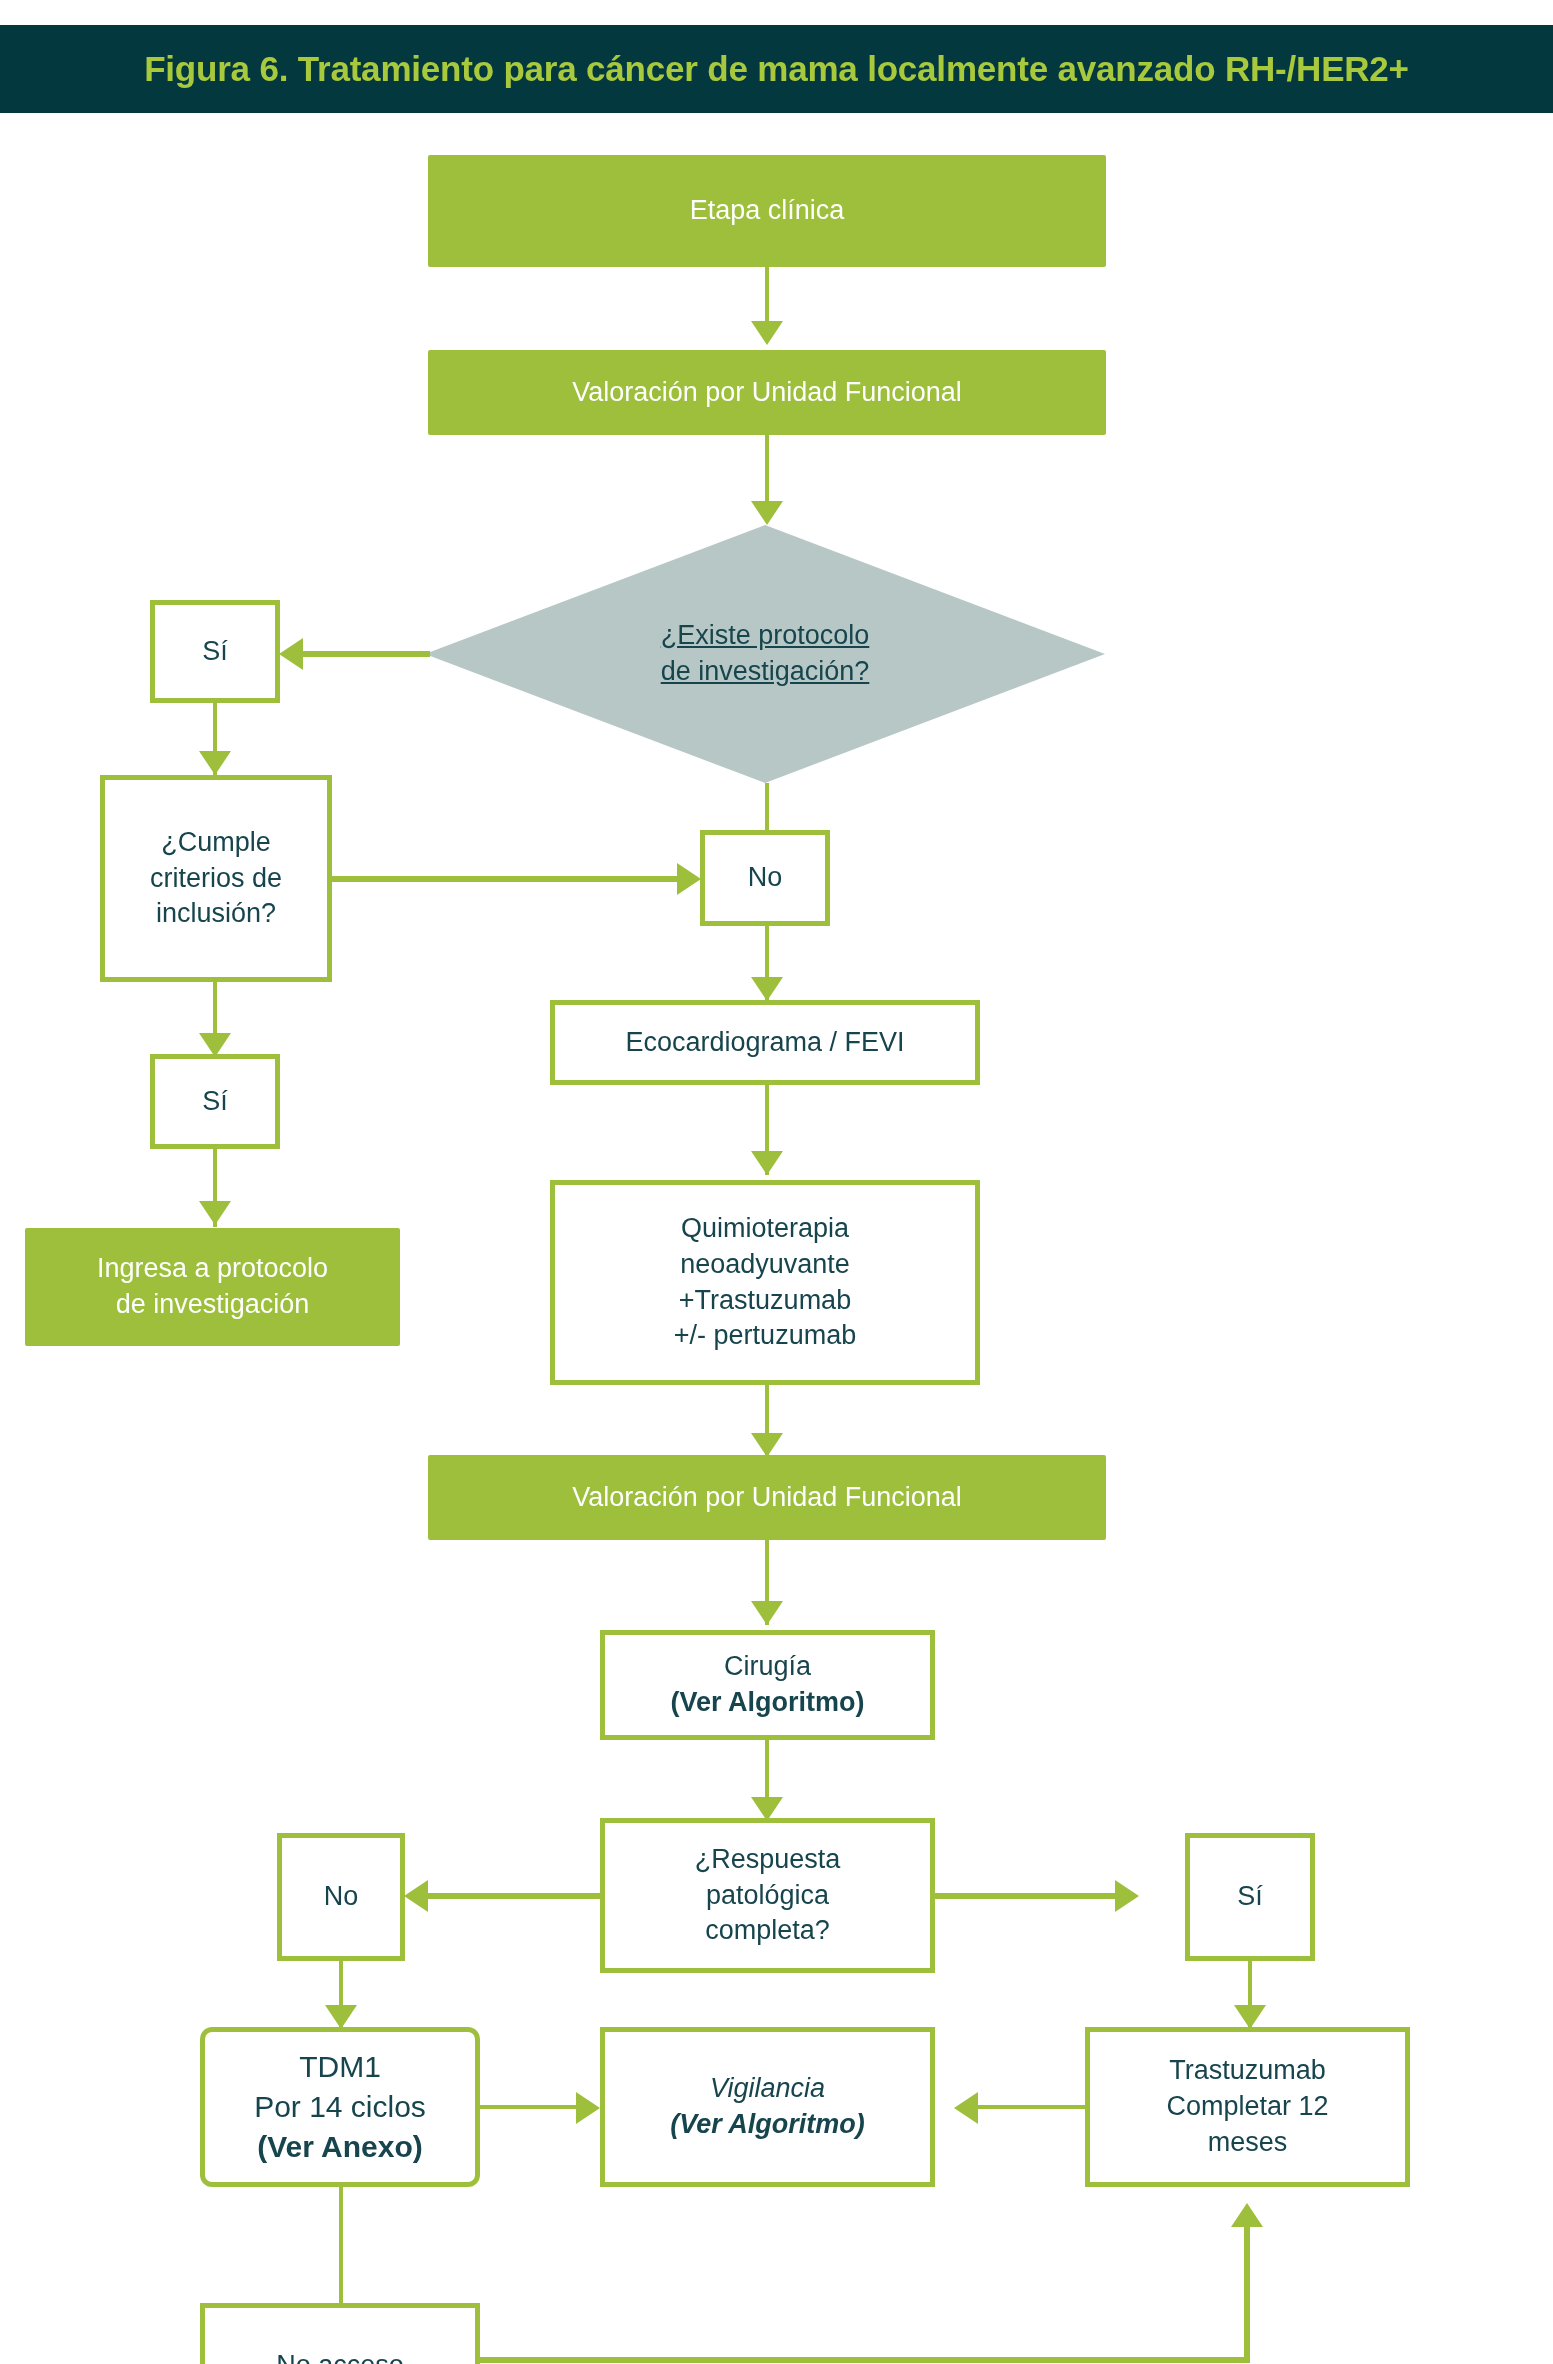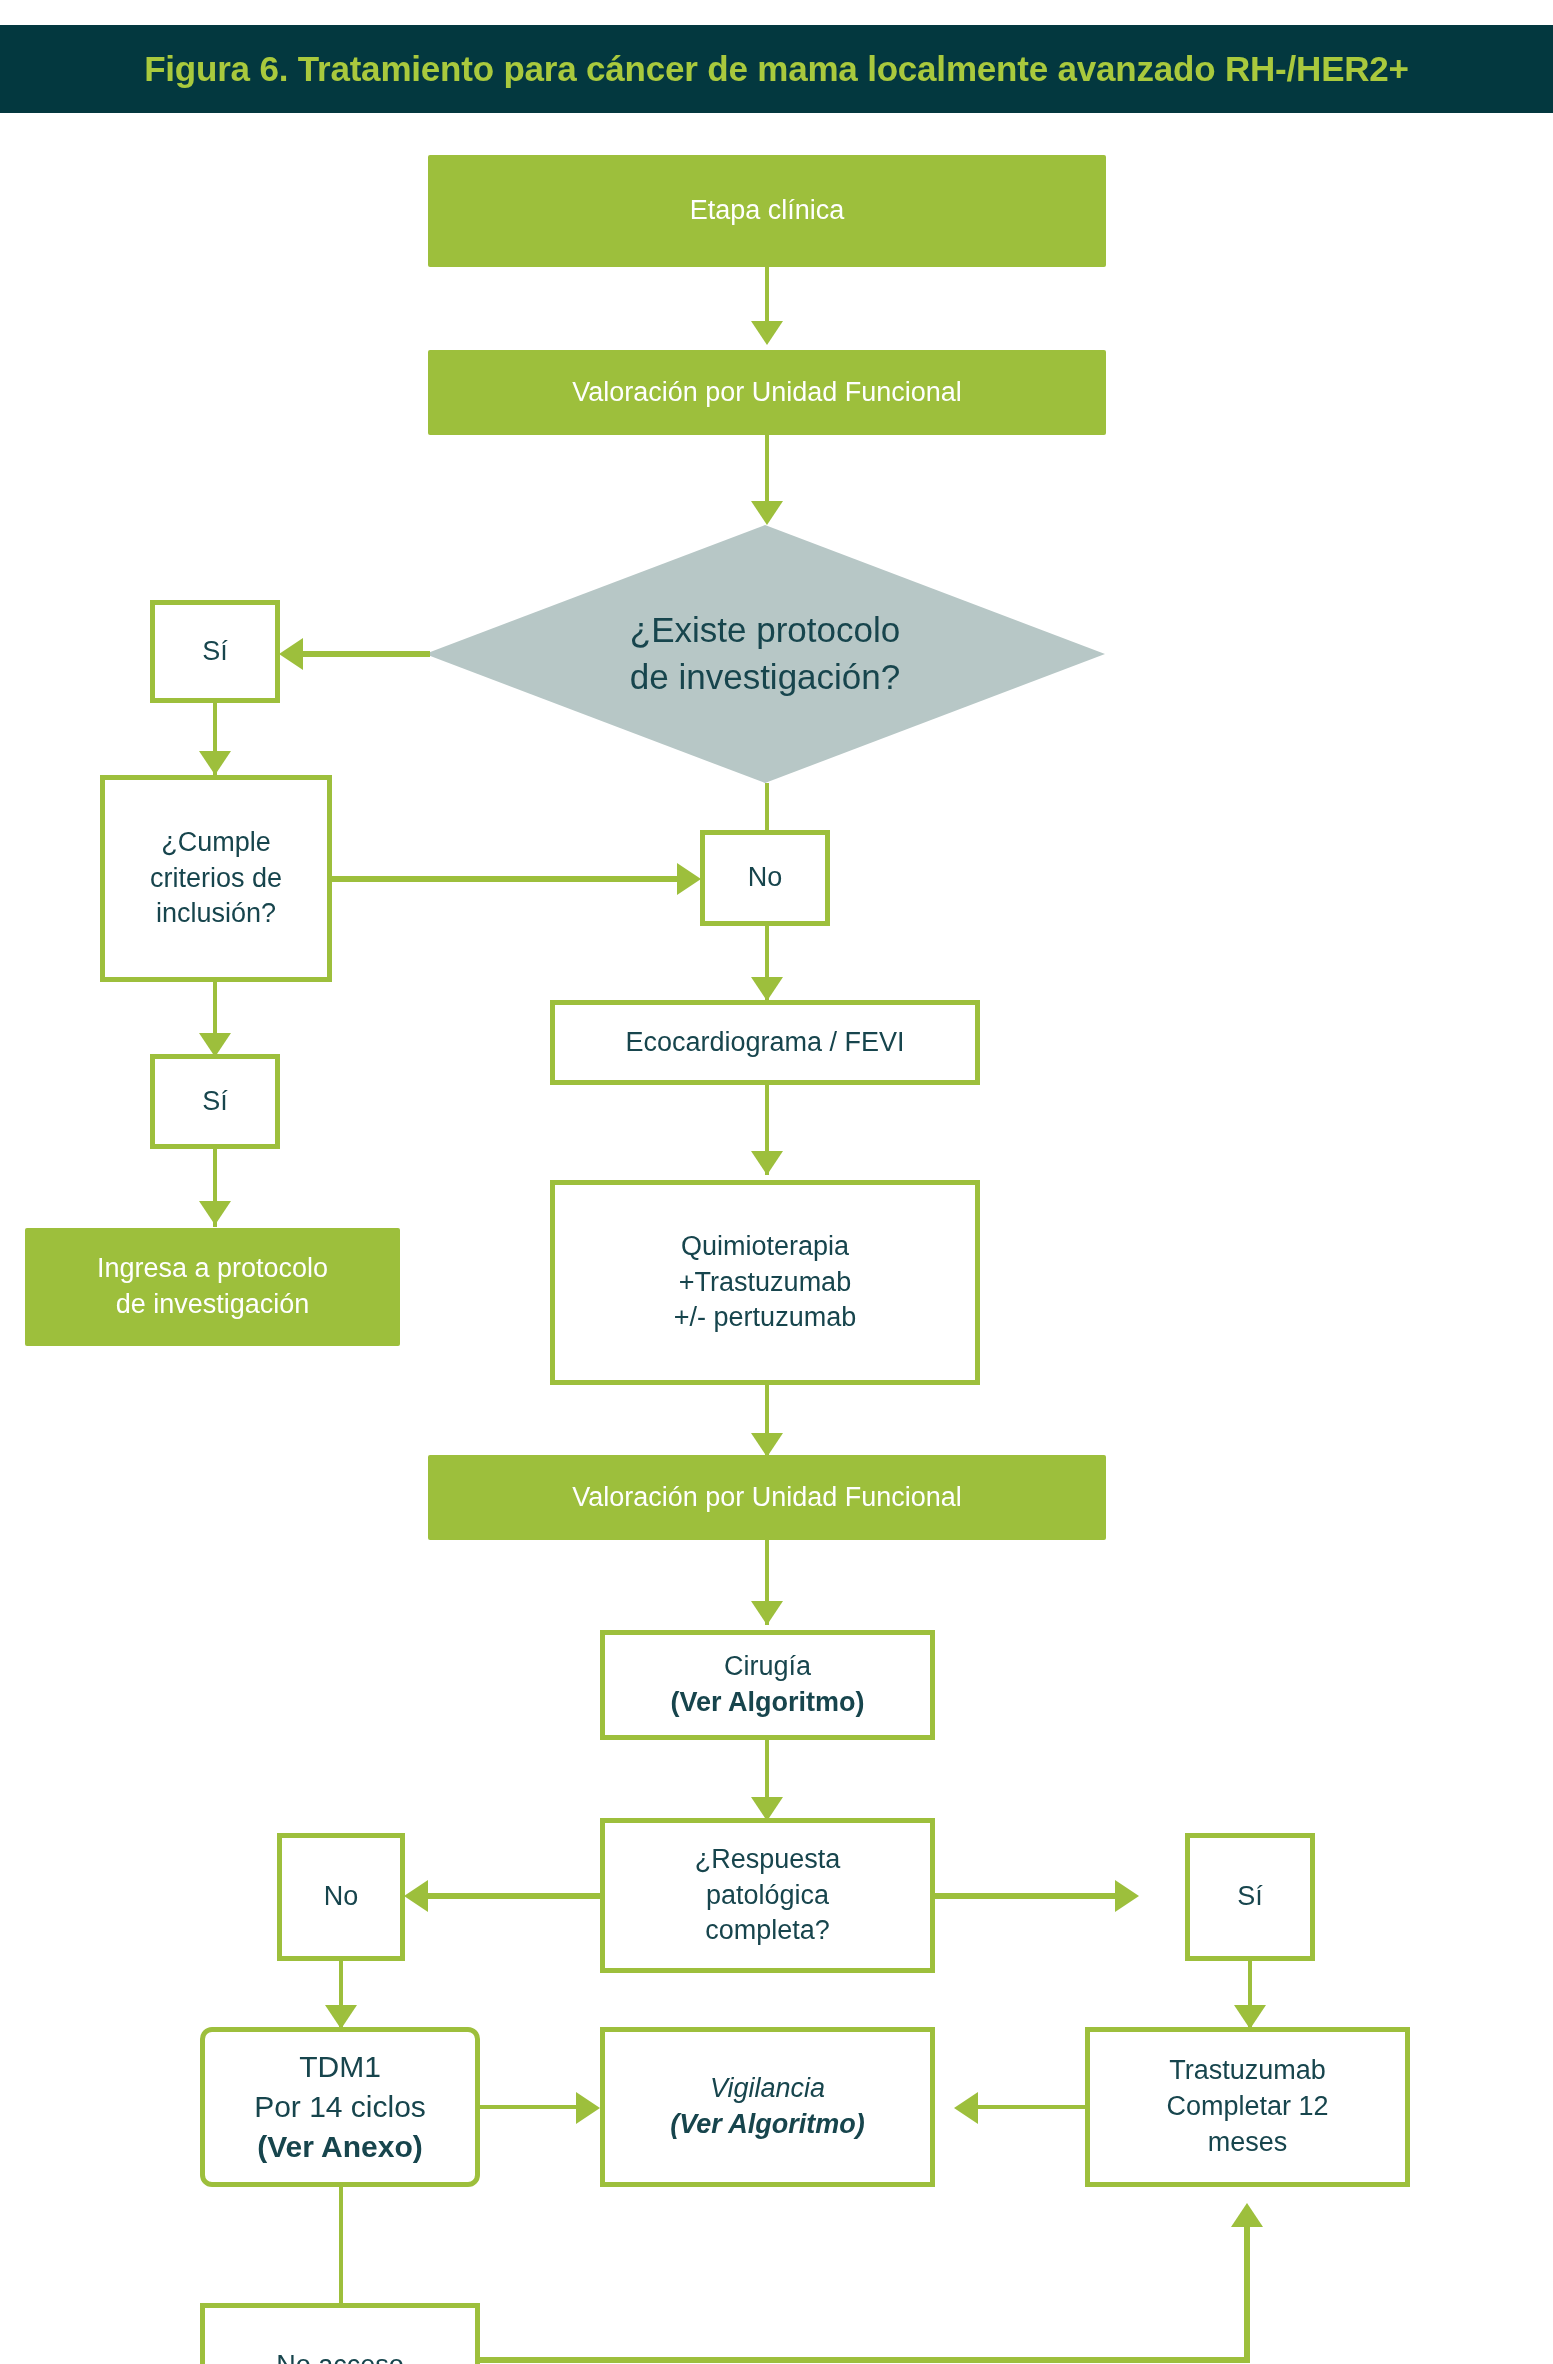--- a/index.html
+++ b/index.html
@@ -138,21 +138,21 @@
 
   <div class="node green" style="left:428px; top:325px; width:678px; height:85px; font-size:27px;">
     <div class="lines">
       <span class="ln">Valoración por Unidad Funcional</span>
     </div>
   </div>
 
   <div class="conn v" style="left:765px; top:410px; height:70px;"></div>
   <div class="arrow down" style="left:751px; top:476px;"></div>
 
-  <div class="node diamond" style="left:425px; top:500px; width:680px; height:258px; font-size:35px;">
+  <div class="node diamond" style="left:425px; top:500px; width:680px; height:258px; font-size:27px;text-decoration:underline;">
     <svg class="dshape" viewBox="0 0 680 258" preserveAspectRatio="none">
       <polygon points="340,0 680,129 340,258 0,129" fill="#b7c7c6"></polygon>
     </svg>
     <div class="dtext">
       <span class="ln">¿Existe protocolo</span>
       <span class="ln">de investigación?</span>
     </div>
   </div>
 
   <div class="conn thick-h" style="left:300px; top:626px; width:130px;"></div>
@@ -213,20 +213,21 @@
       <span class="ln">Ecocardiograma / FEVI</span>
     </div>
   </div>
 
   <div class="conn v" style="left:765px; top:1060px; height:90px;"></div>
   <div class="arrow down" style="left:751px; top:1126px;"></div>
 
   <div class="node outline" style="left:550px; top:1155px; width:430px; height:205px; font-size:27px;">
     <div class="lines">
       <span class="ln">Quimioterapia</span>
+      <span class="ln">neoadyuvante</span>
       <span class="ln">+Trastuzumab</span>
       <span class="ln">+/- pertuzumab</span>
     </div>
   </div>
 
   <div class="conn v" style="left:765px; top:1360px; height:75px;"></div>
   <div class="arrow down" style="left:751px; top:1408px;"></div>
 
   <div class="node green" style="left:428px; top:1430px; width:678px; height:85px; font-size:27px;">
     <div class="lines">

